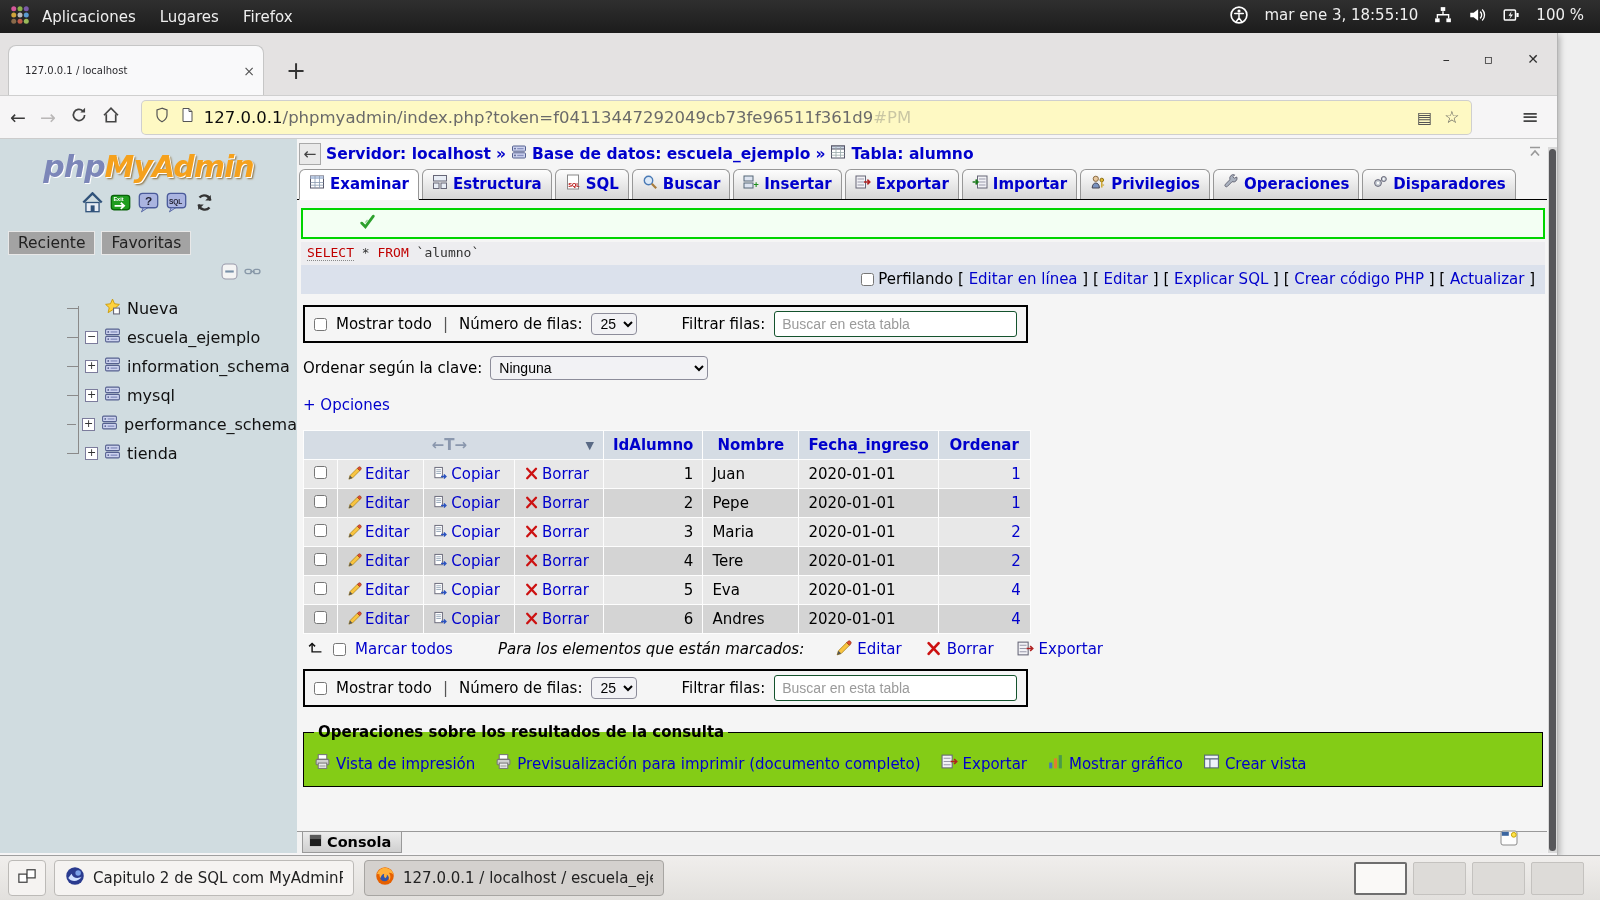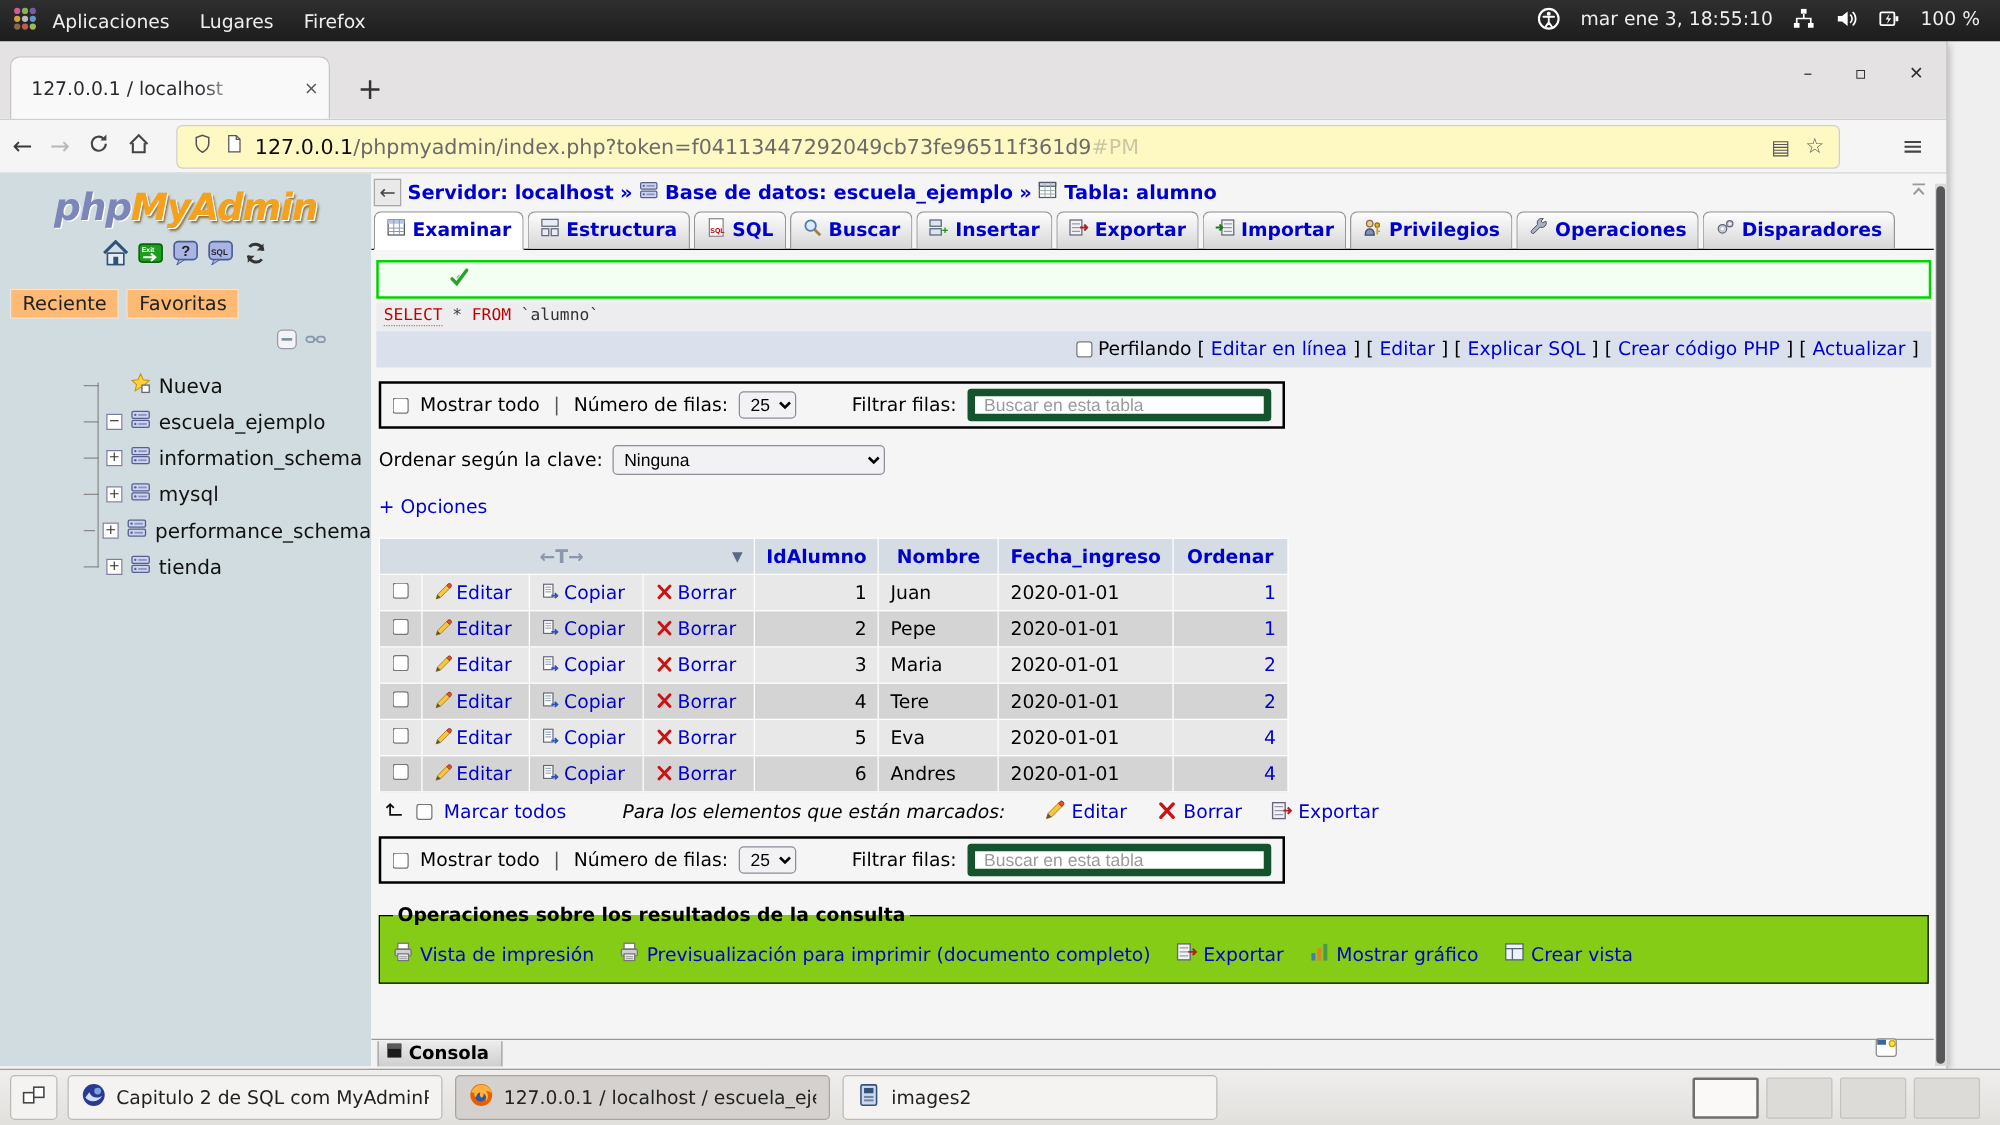--- a/index.html
+++ b/index.html
@@ -16,21 +16,21 @@
   .menu-apps-icn svg { width:20px; height:20px; }
 
   
   .ff-window { position:absolute; top:33px; left:0; width:1558px; height:822px;
     background:#f6f5f6; border-right:1px solid #b5b5b5; box-shadow:2px 2px 6px rgba(0,0,0,.25); }
 
   .ff-tabbar { height:62px; background:#e4e2e2; position:relative; }
   .ff-tab { position:absolute; left:8px; top:12px; width:256px; height:50px; background:#f9f9fa;
     border:1px solid #c6c6c6; border-bottom:none; border-radius:8px 8px 0 0;
     display:flex; align-items:center; gap:8px; padding:0 8px; }
-  .ff-tab-title { font-size:15px; color:#2a2a2e; white-space:nowrap; overflow:hidden; width:172px;
+  .ff-tab-title { font-size:10px; color:#2a2a2e; white-space:nowrap; overflow:hidden; width:172px;
     -webkit-mask-image:linear-gradient(90deg,#000 78%,transparent); }
   .ff-tab-close { margin-left:auto; color:#555; font-size:14px; cursor:pointer; }
   .ff-newtab { position:absolute; left:286px; top:24px; font-size:24px; color:#333; cursor:pointer; }
   .win-controls { position:absolute; right:18px; top:18px; display:flex; gap:34px; color:#2f2f2f; font-size:14px; }
   .win-controls span { cursor:pointer; }
 
   .ff-navbar { height:44px; background:#f6f5f6; border-top:1px solid #cfcfcf; border-bottom:1px solid #ccc;
     display:flex; align-items:center; padding:0 10px; gap:14px; }
   .nav-glyph { font-size:19px; color:#3a3a3a; cursor:pointer; }
   .nav-glyph.disabled { color:#b9b7b7; }
@@ -50,21 +50,21 @@
   
   .pma-side { width:297px; background:#d0dce0; flex:none; padding-top:10px; position:relative; }
   .pma-logo { text-align:center; font-size:30px; font-weight:bold; font-style:italic; letter-spacing:-1px;
     text-shadow:1px 1px 0 #fff; }
   .pma-logo .lp { color:#7c86b8; }
   .pma-logo .lm { color:#f5a11c; text-shadow:1px 1px 0 #fff,2px 2px 2px #8a7140; }
   .side-icons { display:flex; justify-content:center; gap:7px; margin-top:8px; }
   .side-icons .icn { cursor:pointer; }
   .side-icons .icn svg { width:21px; height:21px; }
   .side-tabs { margin:14px 0 0 8px; display:flex; gap:6px; }
-  .side-tab { background:#fdba74; border:1px solid #e8e8e8; padding:2px 9px; font-size:15.5px; color:#222; cursor:pointer; }
+  .side-tab { background:#a3a3a3; border:1px solid #e8e8e8; padding:2px 9px; font-size:15.5px; color:#222; cursor:pointer; }
   .side-tools { display:flex; justify-content:flex-end; gap:6px; margin:8px 36px 4px 0; }
   .side-tools .icn svg { width:17px; height:17px; }
   .tree { position:relative; margin:10px 0 0 72px; list-style:none; }
   .tree-vline { position:absolute; left:6px; top:12px; height:148px; border-left:1px solid #8a8a8a; }
   .tree li { height:29px; display:flex; align-items:center; gap:6px; position:relative; font-size:16px; color:#111; }
   .tree li::before { content:""; width:12px; border-top:1px solid #8a8a8a; margin-left:-5px; }
   .expander { width:13px; height:13px; flex:none; background:#fff; border:1px solid #7c7c9c; font-size:11px;
     line-height:10px; text-align:center; color:#333; cursor:pointer; }
   .expander.none { visibility:hidden; }
   .tree .icn svg { width:17px; height:17px; }
@@ -99,21 +99,21 @@
   .sql-kw { color:#c00000; }
   .sql-kw.dotted { border-bottom:1px dotted #888; }
   .profiling { background:#dbe1ec; padding:5px 10px 6px; text-align:right; color:#000; }
   .profiling a { color:#0000cc; text-decoration:none; cursor:pointer; }
   .profiling input { vertical-align:-2px; margin-right:4px; }
 
   .rowbar { border:2px solid #000; display:inline-flex; align-items:center; gap:9px; padding:4px 9px;
     margin:11px 0 0 2px; background:#f5f5f5; }
   .rowbar .sep { color:#555; padding:0 2px; }
   .rowbar select { font-size:14px; padding:1px 4px; background:#f2f2f5; border:1px solid #8c8c9a; border-radius:4px; }
-  .rowbar input[type=text] { width:243px; height:26px; border:6px solid #14532d; border-radius:3px;
+  .rowbar input[type=text] { width:243px; height:26px; border:1px solid #14532d; border-radius:3px;
     padding:0 7px; font-size:14px; }
   .rowbar input[type=text]::placeholder { color:#9a9a9a; }
 
   .sort-row { margin:13px 0 0 2px; display:flex; align-items:center; gap:8px; }
   .sort-row select { font-size:14px; width:218px; padding:2px 4px; background:#f2f2f5;
     border:1px solid #8c8c9a; border-radius:4px; }
 
   .opts-link { display:inline-block; margin:16px 0 16px 2px; color:#0000cc; cursor:pointer; text-decoration:none; }
 
   table.grid { border-collapse:collapse; margin-left:2px; }
@@ -802,29 +802,20 @@
         <span class="lbl">Capitulo 2 de SQL com MyAdminPH...</span>
       </span>
       <span class="tb-btn tb-task active">
         <span class="icn"><svg viewBox="0 0 16 16" xmlns="http://www.w3.org/2000/svg">
             <circle cx="8" cy="8" r="7" fill="#e66000"></circle>
             <circle cx="7.6" cy="8.6" r="3.6" fill="#3355aa"></circle>
             <path d="M1.6 6.4C2.8 3 6 .8 9.4 1.6c3 .6 4.8 2.6 5.4 5.4-.9-1-2.2-1.8-3.8-1.6 1.8 2 1.8 5-.2 6.8 1-2.2.2-4.4-1.4-5.4.4 1.4-.2 2.4-1.2 3-1-.8-1.4-2.2-.8-3.6-1.6.4-2.6 1.8-2.8 3.4-.8-.8-1.2-1.8-1-3z" fill="#ffb13b"></path>
           </svg></span>
         <span class="lbl">127.0.0.1 / localhost / escuela_ejem...</span>
       </span>
-      <span class="tb-btn tb-task">
-        <span class="icn"><svg viewBox="0 0 16 16" xmlns="http://www.w3.org/2000/svg">
-            <rect x="3" y="1.5" width="10" height="13" rx="1" fill="#cdd9ea" stroke="#33527a"></rect>
-            <rect x="5" y="3.5" width="6" height="3.4" fill="#33527a"></rect>
-            <rect x="5" y="8.6" width="6" height="1.3" fill="#6b85a8"></rect>
-            <rect x="5" y="10.8" width="6" height="1.3" fill="#6b85a8"></rect>
-          </svg></span>
-        <span class="lbl">images2</span>
-      </span>
     </div>
   <div class="workspaces" id="workspaces">
       <div class="ws active"></div>
       <div class="ws"></div>
       <div class="ws"></div>
       <div class="ws"></div>
     </div>
 </div>
 
 </body></html>

